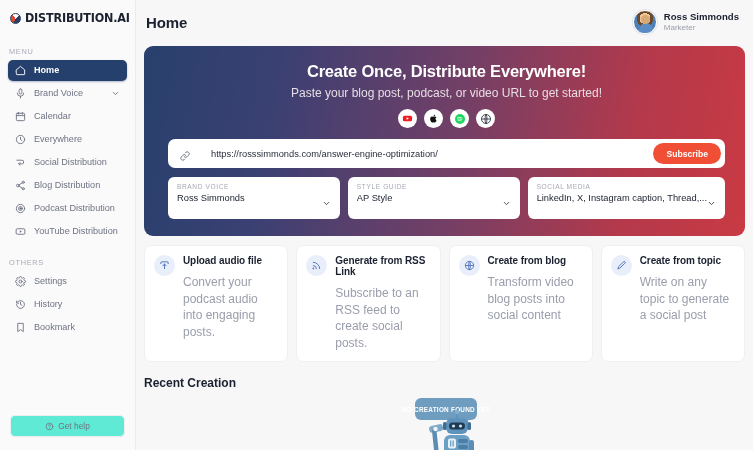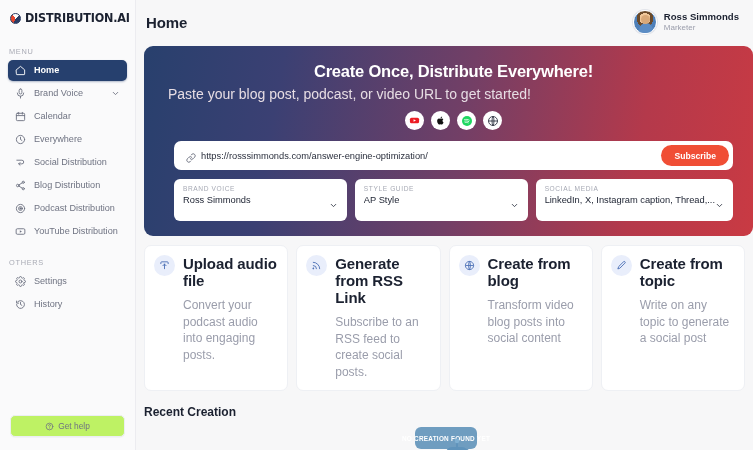--- a/index.html
+++ b/index.html
@@ -57,21 +57,21 @@
     background: #26406e; color: #ffffff; font-weight: 600;
     box-shadow: 0 1px 2px rgba(38,64,110,.35);
   }
   .nav-item .ico { width: 11px; height: 11px; flex: 0 0 11px; display: block; }
   .nav-item .ico svg { display: block; width: 11px; height: 11px; }
   .chev { margin-left: auto; width: 9px; height: 9px; }
 
   .sidebar-spacer { flex: 1 1 auto; }
   .help-btn {
     margin: 0 10px 13px 10px; height: 22px;
-    background: #bef264; border: 1px solid #eceef2; border-radius: 5px;
+    background: #5eead4; border: 1px solid #eceef2; border-radius: 5px;
     display: flex; align-items: center; justify-content: center; gap: 4px;
     font-size: 8.4px; color: #6f7382; cursor: pointer;
     box-shadow: 0 1px 1px rgba(0,0,0,.03);
   }
 
   
   .main { flex: 1 1 auto; height: 450px; position: relative; background: #f7f7f8; }
   .topbar {
     height: 44px; display: flex; align-items: center; justify-content: space-between;
     padding: 0 14px 0 10px;
@@ -91,42 +91,42 @@
   }
   .avatar::before {
     content:""; position:absolute; left:7.5px; top:4px; width:9px; height:9px;
     border-radius:50%; background:#d9a877; z-index:2;
   }
   .user-name { font-size: 9.6px; font-weight: 600; color: #1b2130; line-height: 1.25; }
   .user-role { font-size: 8px; color: #9a9dab; line-height: 1.25; }
 
   
   .hero {
-    margin: 2px 0 0 8px; height: 190px; border-radius: 9px;
+    margin: 2px 8px 0 8px; height: 190px; border-radius: 9px;
     background: linear-gradient(100deg, #28406d 0%, #3b4073 22%, #733f66 52%, #b4394b 80%, #c93a43 100%);
-    padding: 14px 14px 0 24px; position: relative; overflow: hidden;
+    padding: 14px 14px 0 18px; position: relative; overflow: hidden;
   }
   .hero-title {
     text-align: center; color: #ffffff; font-size: 16.5px; font-weight: 700;
     letter-spacing: -0.2px; margin-top: 2px;
   }
   .hero-sub {
-    color: #e7dde4; font-size: 14px; margin-top: 5px; font-weight: 400;
+    text-align: center; color: #e7dde4; font-size: 12px; margin-top: 5px; font-weight: 400;
   }
   .hero-icons { display: flex; justify-content: center; gap: 7px; margin-top: 9px; }
   .pill-icon {
     width: 19px; height: 19px; border-radius: 50%;
     background: #fff; display: flex; align-items: center; justify-content: center;
     cursor: pointer;
   }
   .pill-icon svg { display:block; }
 
   .url-bar {
     margin: 11px 6px 0 6px; height: 29px; background: #fff; border-radius: 7px;
-    display: flex; align-items: center; padding: 0 4px 0 11px; gap: 4px;
+    display: flex; align-items: center; padding: 0 4px 0 11px; gap: 20px;
   }
   .url-text {
     flex: 1 1 auto; font-size: 9.3px; color: #2a2f3d; overflow: hidden;
     white-space: nowrap; text-overflow: ellipsis;
   }
   .generate-btn {
     background: #f04e35; color: #fff; font-size: 8.6px; font-weight: 600;
     border: none; border-radius: 13px; height: 21px; padding: 0 13px; cursor: pointer;
   }
 
@@ -144,21 +144,21 @@
   
   .cards { display: flex; gap: 8px; margin: 9px 8px 0 8px; }
   .card {
     flex: 1 1 0; background: #fff; border: 1px solid #eef0f4; border-radius: 7px;
     padding: 9px 9px 10px 9px; display: flex; gap: 8px; cursor: pointer;
   }
   .card-ico {
     width: 21px; height: 21px; border-radius: 50%; background: #e9eefb;
     display: flex; align-items: center; justify-content: center; flex: 0 0 21px;
   }
-  .card-title { font-size: 15px; font-weight: 700; color: #1b2130; letter-spacing: -0.1px; }
+  .card-title { font-size: 10px; font-weight: 700; color: #1b2130; letter-spacing: -0.1px; }
   .card-desc { font-size: 12px; color: #9a9dab; line-height: 1.38; margin-top: 8px; }
 
   
   .recent-title { font-size: 12px; font-weight: 600; color: #1b2130; margin: 14px 0 0 8px; }
   .empty-wrap { display: flex; justify-content: center; margin-top: 6px; }
 </style>
 </head>
 <body>
 
 <div class="app">
@@ -272,20 +272,28 @@
       <span class="ico">
           <svg viewBox="0 0 24 24" fill="none" stroke="currentColor" stroke-width="2" stroke-linecap="round">
             <path d="M3.5 12a8.5 8.5 0 1 0 2.6-6.1"></path>
             <path d="M3.5 4.5V9H8"></path>
             <path d="M12 7.5V12l3 1.8"></path>
           </svg>
         </span>
       <span class="label">History</span>
     </div>
 
+    <div class="nav-item">
+      <span class="ico">
+          <svg viewBox="0 0 24 24" fill="none" stroke="currentColor" stroke-width="2" stroke-linejoin="round">
+            <path d="M6 3h12v18l-6-4.5L6 21z"></path>
+          </svg>
+        </span>
+      <span class="label">Bookmark</span>
+    </div>
 
     <div class="sidebar-spacer"></div>
 
     <div class="help-btn">
       <span style="width:9px;height:9px;display:block"><svg viewBox="0 0 24 24" width="9" height="9" fill="none" stroke="currentColor" stroke-width="2" stroke-linecap="round">
             <circle cx="12" cy="12" r="9"></circle>
             <path d="M9.5 9.3a2.6 2.6 0 1 1 3.4 2.5c-.7.3-.9.8-.9 1.4v.3"></path>
             <circle cx="12" cy="17" r="1" fill="currentColor" stroke="none"></circle>
           </svg></span>
       <span>Get help</span>

